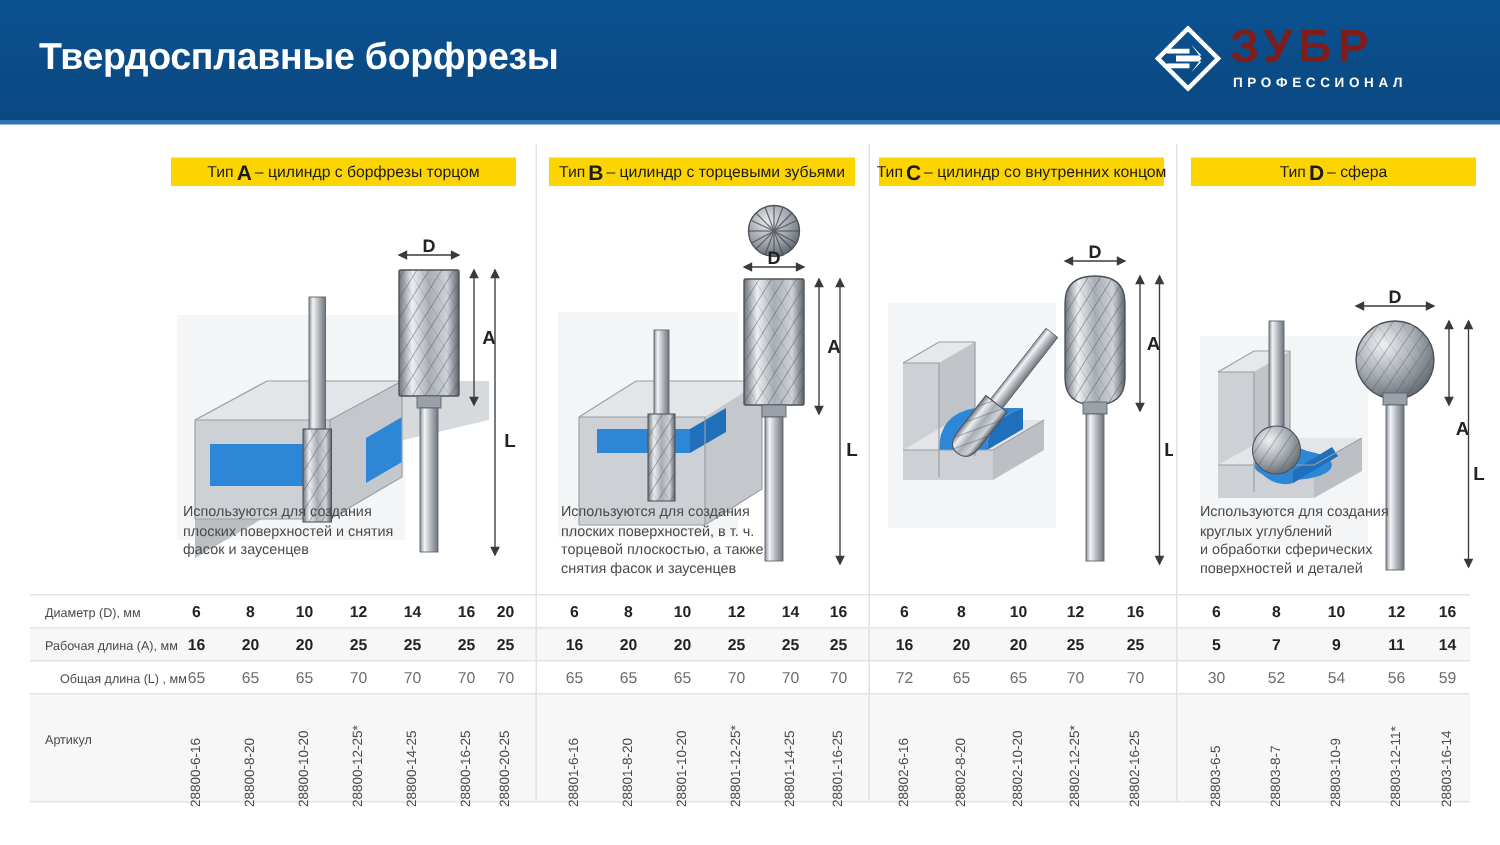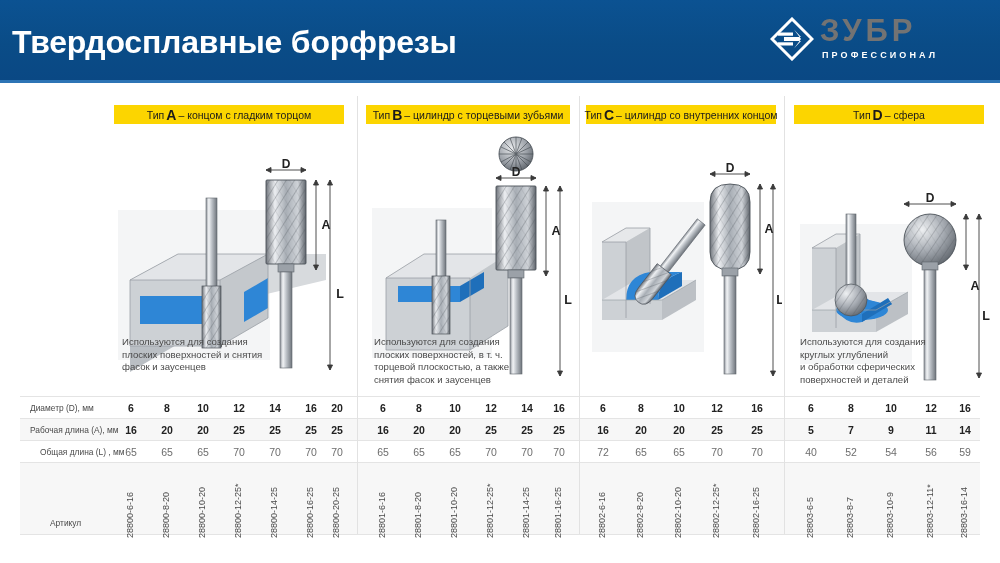--- a/index.html
+++ b/index.html
@@ -15,30 +15,30 @@
   
   .header{
     position:absolute;left:0;top:0;width:1000px;height:80px;
     background:linear-gradient(180deg,#0b5292 0%,#0a4c87 55%,#0a4884 100%);
   }
   .header-rule{
     position:absolute;left:0;top:80px;width:1000px;height:3px;
     background:#2d74b5;
   }
   .header-title{
-    position:absolute;left:12px;top:24px;
-    color:#ffffff;font-size:32px;font-weight:bold;letter-spacing:-0.2px;
+    position:absolute;left:26px;top:24px;
+    color:#ffffff;font-size:25px;font-weight:bold;letter-spacing:-0.2px;
     white-space:nowrap;
   }
   
   .logo{position:absolute;right:18px;top:13px;width:212px;height:54px;}
   .logo-mark{position:absolute;left:0;top:4px;width:44px;height:44px;}
   .logo-word{
     position:absolute;left:50px;top:0px;
-    color:#737373;font-size:31px;font-weight:bold;letter-spacing:4px;
+    color:#7f1d1d;font-size:31px;font-weight:bold;letter-spacing:4px;
     line-height:36px;
   }
   .logo-sub{
     position:absolute;left:52px;top:37px;
     color:#ffffff;font-size:9px;font-weight:bold;letter-spacing:3.1px;
   }
 
   
   .banner{
     position:absolute;height:19px;background:#fcd500;
@@ -108,21 +108,21 @@
     <div class="logo-sub">ПРОФЕССИОНАЛ</div>
   </div>
 
   <div class="col-sep" style="left:357px;"></div>
   <div class="col-sep" style="left:579px;"></div>
   <div class="col-sep" style="left:784px;"></div>
 
   <div class="banner" style="left:114px;top:105px;width:230px;">
     <span class="lbl">Тип</span>
     <b>A</b>
-    <span class="lbl">– концом с гладким торцом</span>
+    <span class="lbl">– цилиндр с борфрезы торцом</span>
   </div>
 
   <div class="banner" style="left:366px;top:105px;width:204px;">
     <span class="lbl">Тип</span>
     <b>B</b>
     <span class="lbl">– цилиндр с торцевыми зубьями</span>
   </div>
 
   <div class="banner" style="left:586px;top:105px;width:190px;">
     <span class="lbl">Тип</span>
@@ -500,21 +500,21 @@
     <div class="trow-line" style="left:20px;top:462px;width:960px;"></div>
     <div class="trow-line" style="left:20px;top:534px;width:960px;"></div>
 
     <div class="col-sep" style="left:357px;top:396px;height:138px;"></div>
     <div class="col-sep" style="left:579px;top:396px;height:138px;"></div>
     <div class="col-sep" style="left:784px;top:396px;height:138px;"></div>
 
     <div class="rowlabel" style="left:30px;top:403px;">Диаметр (D), мм</div>
     <div class="rowlabel" style="left:30px;top:425px;">Рабочая длина (A), мм</div>
     <div class="rowlabel" style="left:40px;top:447px;">Общая длина (L) , мм</div>
-    <div class="rowlabel" style="left:30px;top:518px;margin-left:20px;">Артикул</div>
+    <div class="rowlabel" style="left:30px;top:488px;">Артикул</div>
 
     <div class="cellnum bold" style="left:114px;top:402px;width:34px;">6</div>
     <div class="cellnum bold" style="left:150px;top:402px;width:34px;">8</div>
     <div class="cellnum bold" style="left:186px;top:402px;width:34px;">10</div>
     <div class="cellnum bold" style="left:222px;top:402px;width:34px;">12</div>
     <div class="cellnum bold" style="left:258px;top:402px;width:34px;">14</div>
     <div class="cellnum bold" style="left:294px;top:402px;width:34px;">16</div>
     <div class="cellnum bold" style="left:320px;top:402px;width:34px;">20</div>
 
     <div class="cellnum bold" style="left:114px;top:424px;width:34px;">16</div>
@@ -598,21 +598,21 @@
     <div class="cellnum bold" style="left:874px;top:402px;width:34px;">10</div>
     <div class="cellnum bold" style="left:914px;top:402px;width:34px;">12</div>
     <div class="cellnum bold" style="left:948px;top:402px;width:34px;">16</div>
 
     <div class="cellnum bold" style="left:794px;top:424px;width:34px;">5</div>
     <div class="cellnum bold" style="left:834px;top:424px;width:34px;">7</div>
     <div class="cellnum bold" style="left:874px;top:424px;width:34px;">9</div>
     <div class="cellnum bold" style="left:914px;top:424px;width:34px;">11</div>
     <div class="cellnum bold" style="left:948px;top:424px;width:34px;">14</div>
 
-    <div class="cellnum light" style="left:794px;top:446px;width:34px;">40</div>
+    <div class="cellnum light" style="left:794px;top:446px;width:34px;">30</div>
     <div class="cellnum light" style="left:834px;top:446px;width:34px;">52</div>
     <div class="cellnum light" style="left:874px;top:446px;width:34px;">54</div>
     <div class="cellnum light" style="left:914px;top:446px;width:34px;">56</div>
     <div class="cellnum light" style="left:948px;top:446px;width:34px;">59</div>
 
     <div class="artcell" style="left:815px;top:528px;">28803-6-5</div>
     <div class="artcell" style="left:855px;top:528px;">28803-8-7</div>
     <div class="artcell" style="left:895px;top:528px;">28803-10-9</div>
     <div class="artcell" style="left:935px;top:528px;">28803-12-11*</div>
     <div class="artcell" style="left:969px;top:528px;">28803-16-14</div>

